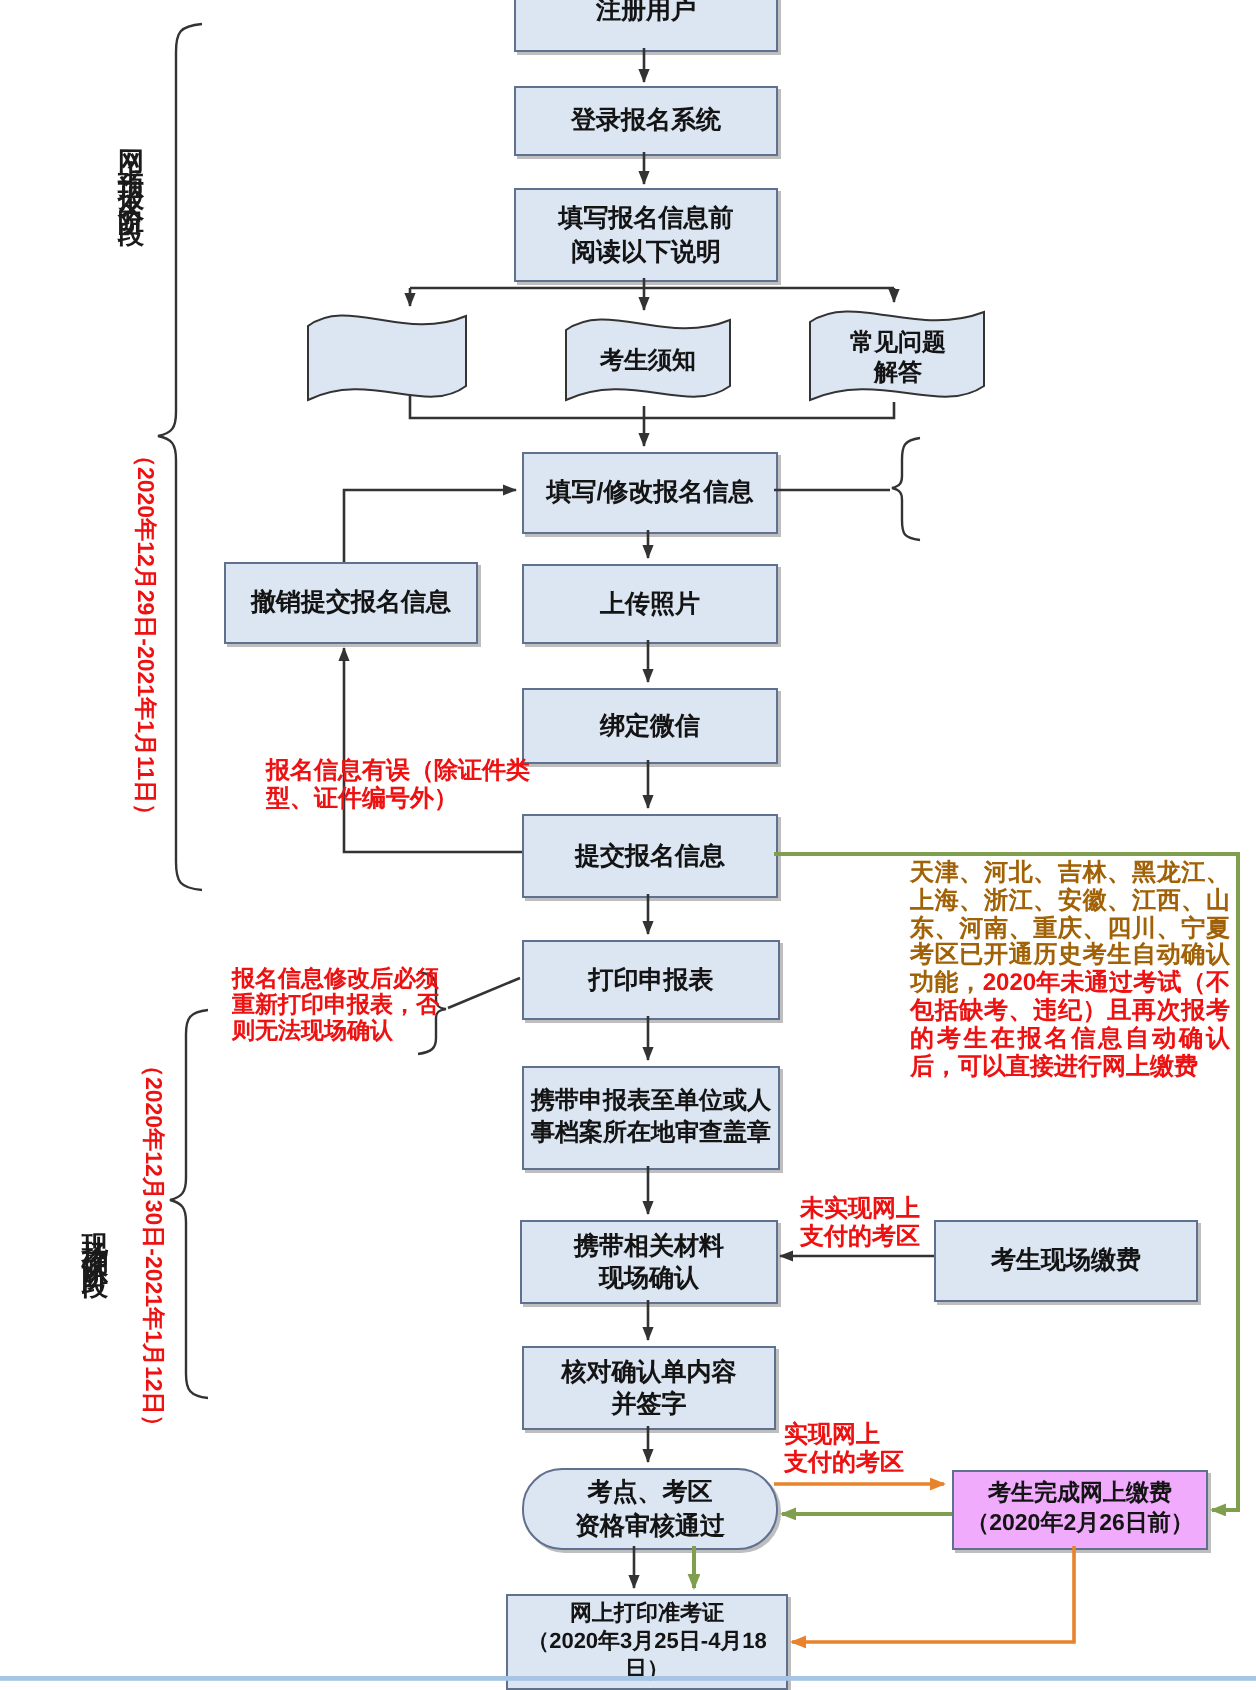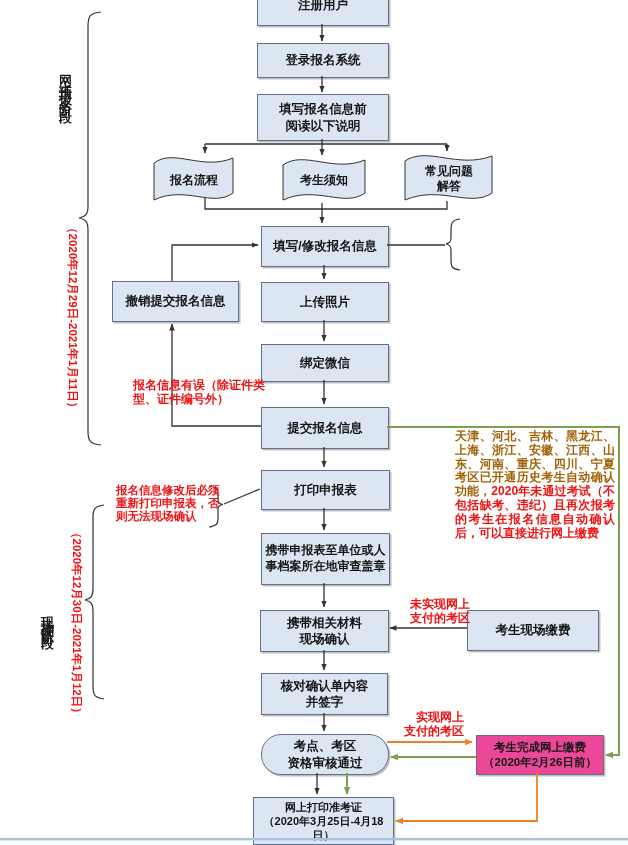--- a/index.html
+++ b/index.html
@@ -7,21 +7,21 @@
           font-family:"Liberation Sans",sans-serif;}
   .node{position:absolute;background:#dce6f2;border:1px solid #60708f;
         box-shadow:1.5px 1.5px 0 rgba(110,110,110,.45);
         display:flex;align-items:center;justify-content:center;text-align:center;
         font-weight:bold;font-size:12.5px;color:#141414;white-space:pre-line;line-height:1.3;}
   .doc-label{position:absolute;display:flex;align-items:center;justify-content:center;
         text-align:center;font-weight:bold;font-size:12px;color:#141414;white-space:pre-line;line-height:1.25;}
   .note{position:absolute;font-weight:bold;font-size:12px;color:#c00000;
         white-space:pre-line;line-height:13.5px;}
   .note.bright{color:#ee1111;}
-  .note.center{text-align:right;}
+  .note.center{text-align:left;}
   .stage-label{position:absolute;writing-mode:vertical-rl;font-weight:bold;font-size:13px;
         color:#1a1a1a;letter-spacing:6px;white-space:nowrap;}
   .stage-dates{position:absolute;font-weight:bold;font-size:11.5px;color:#ee1111;
         transform-origin:0 0;transform:rotate(90deg);white-space:nowrap;}
   .layer{position:absolute;left:0;top:0;pointer-events:none;}
   .auto-note{position:absolute;left:455px;top:430px;width:160px;font-weight:bold;font-size:12px;
         line-height:13.8px;text-align:justify;}
   .auto-note .p1{color:#a16207;}
   .auto-note .p2{color:#ee1111;}
   .small{font-size:11px;}
@@ -50,21 +50,21 @@
 事档案所在地审查盖章</div>
   <div class="node" style="left:260px;top:610px;width:127px;height:40px;">携带相关材料
 现场确认</div>
   <div class="node" style="left:261px;top:673px;width:125px;height:40px;">核对确认单内容
 并签字</div>
   <div class="node" style="left:261px;top:734px;width:126px;height:39px;border-radius:20px;">考点、考区
 资格审核通过</div>
   <div class="node small" style="left:253px;top:797px;width:139px;height:46px;">网上打印准考证
 （2020年3月25日-4月18日）</div>
   <div class="node" style="left:467px;top:610px;width:130px;height:39px;">考生现场缴费</div>
-  <div class="node" style="left:476px;top:735px;width:126px;height:38px;font-size:11.5px;background:#ec4899;">考生完成网上缴费
+  <div class="node" style="left:476px;top:735px;width:126px;height:38px;font-size:11.5px;background:#f0abfc;">考生完成网上缴费
 （2020年2月26日前）</div>
 
   <svg class="layer" width="628" height="845" viewBox="0 0 628 845">
     <defs>
       <marker id="ab" markerUnits="userSpaceOnUse" markerWidth="9" markerHeight="7" refX="6.5" refY="2.8" orient="auto">
         <path d="M0,0 L7,2.8 L0,5.6 Z" fill="#333"></path>
         </marker>
       <marker id="ag" markerUnits="userSpaceOnUse" markerWidth="10" markerHeight="8" refX="7" refY="3.2" orient="auto">
         <path d="M0,0 L8,3.2 L0,6.4 Z" fill="#7f9f4f"></path>
         </marker>
@@ -118,21 +118,20 @@
     </g>
 
     <g stroke="#e8832b" stroke-width="1.8" fill="none">
       <path d="M387,742 H472" marker-end="url(#ao)"></path>
       <path d="M537,773 V821 H396" marker-end="url(#ao)"></path>
     </g>
 
     <rect x="0" y="838" width="628" height="2.4" fill="#a6c5e5"></rect>
   </svg>
 
-  <div class="doc-label" style="left:160px;top:162px;width:68px;height:36px;">报名流程</div>
   <div class="doc-label" style="left:289px;top:162px;width:70px;height:36px;">考生须知</div>
   <div class="doc-label" style="left:410px;top:158px;width:78px;height:42px;">常见问题
 解答</div>
 
   <div class="note bright" style="left:133px;top:379px;width:134px;">报名信息有误（除证件类型、证件编号外）</div>
   <div class="note bright" style="left:116px;top:484px;width:106px;font-size:11.5px;line-height:13px;">报名信息修改后必须重新打印申报表，否则无法现场确认</div>
   <div class="auto-note">
     <span class="p1">天津、河北、吉林、黑龙江、上海、浙江、安徽、江西、山东、河南、重庆、四川、宁夏考区已开通历史考生自动确认功能，</span><span class="p2">2020年未通过考试（不包括缺考、违纪）且再次报考的考生在报名信息自动确认后，可以直接进行网上缴费</span>
   </div>
   <div class="note bright center" style="left:400px;top:598px;width:70px;">未实现网上

